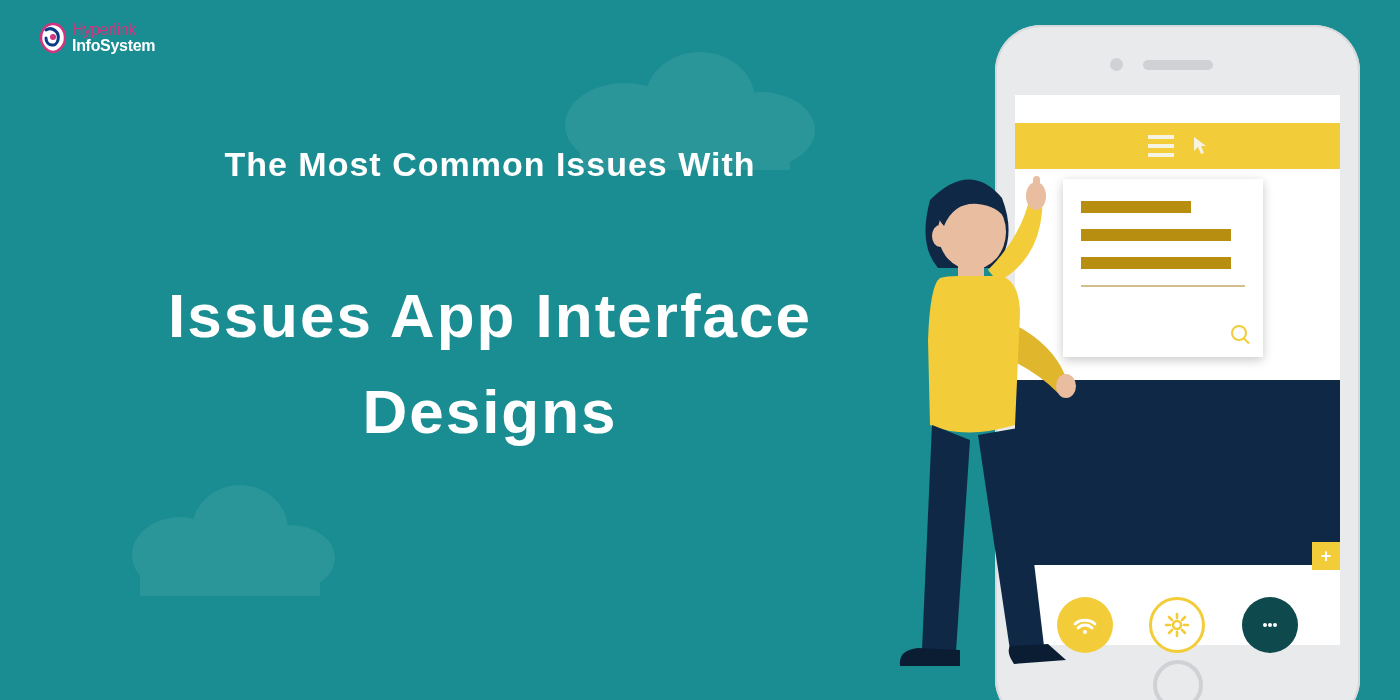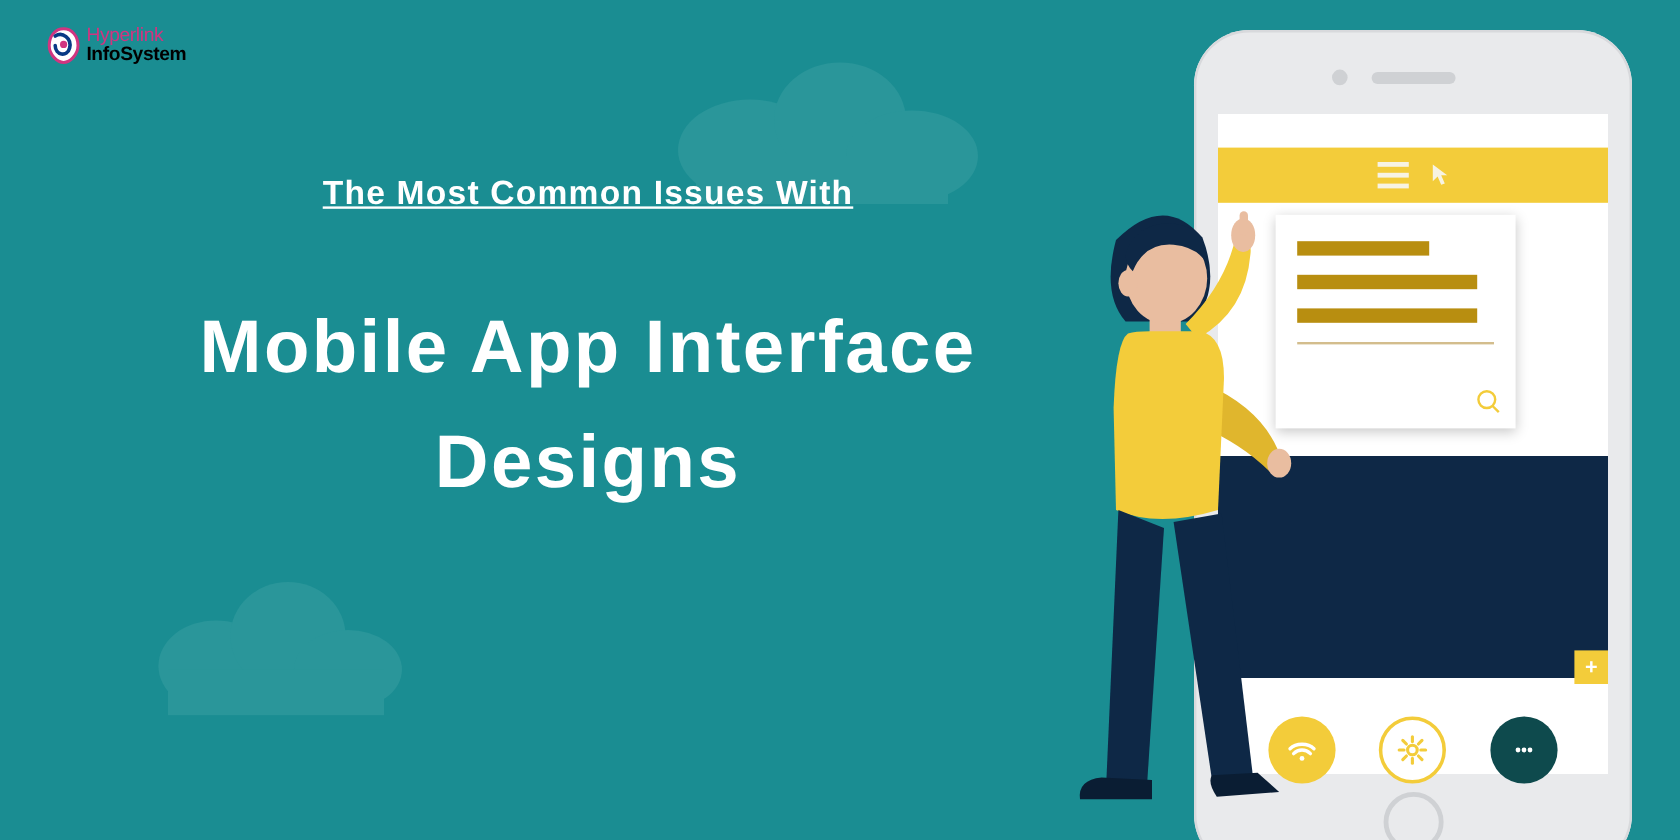--- a/index.html
+++ b/index.html
@@ -26,21 +26,21 @@
   height: 32px;
 }
 .logo-text-group { line-height: 1; }
 .logo-text1 {
   color: #d03580;
   font-size: 16px;
   font-weight: 400;
   letter-spacing: -0.3px;
 }
 .logo-text2 {
-  color: #000000;
+  color: #ffffff;
   font-size: 16px;
   font-weight: 700;
   letter-spacing: -0.3px;
 }
 
 
 .cloud {
   position: absolute;
   fill: #2a969a;
 }
@@ -50,25 +50,24 @@
 
 .headline {
   position: absolute;
   top: 145px;
   left: 90px;
   width: 800px;
   color: #ffffff;
   text-align: center;
 }
 .headline .line1 {
-  font-size: 28px;
+  font-size: 34px;
   font-weight: 700;
   letter-spacing: 1px;
-  margin-bottom: 65px;
-  text-decoration: underline;
+  margin-bottom: 84px;
 }
 .headline .line2 {
   font-size: 62px;
   font-weight: 800;
   letter-spacing: 2px;
   line-height: 1.55;
 }
 
 
 .phone {
@@ -252,21 +251,21 @@
     <circle cx="15" cy="15" r="3" fill="#d03580"></circle>
   </svg>
   <div class="logo-text-group">
     <div class="logo-text1">Hyperlink</div>
     <div class="logo-text2">InfoSystem</div>
   </div>
 </div>
 
 <div class="headline">
   <div class="line1">The Most Common Issues With</div>
-  <div class="line2">Mobile App Interface Designs</div>
+  <div class="line2">Issues App Interface Designs</div>
 </div>
 
 <div class="phone">
   <div class="phone-camera"></div>
   <div class="phone-speaker"></div>
   <div class="phone-screen">
 
     <div class="topbar">
       <div class="hamburger">
         <span></span>

